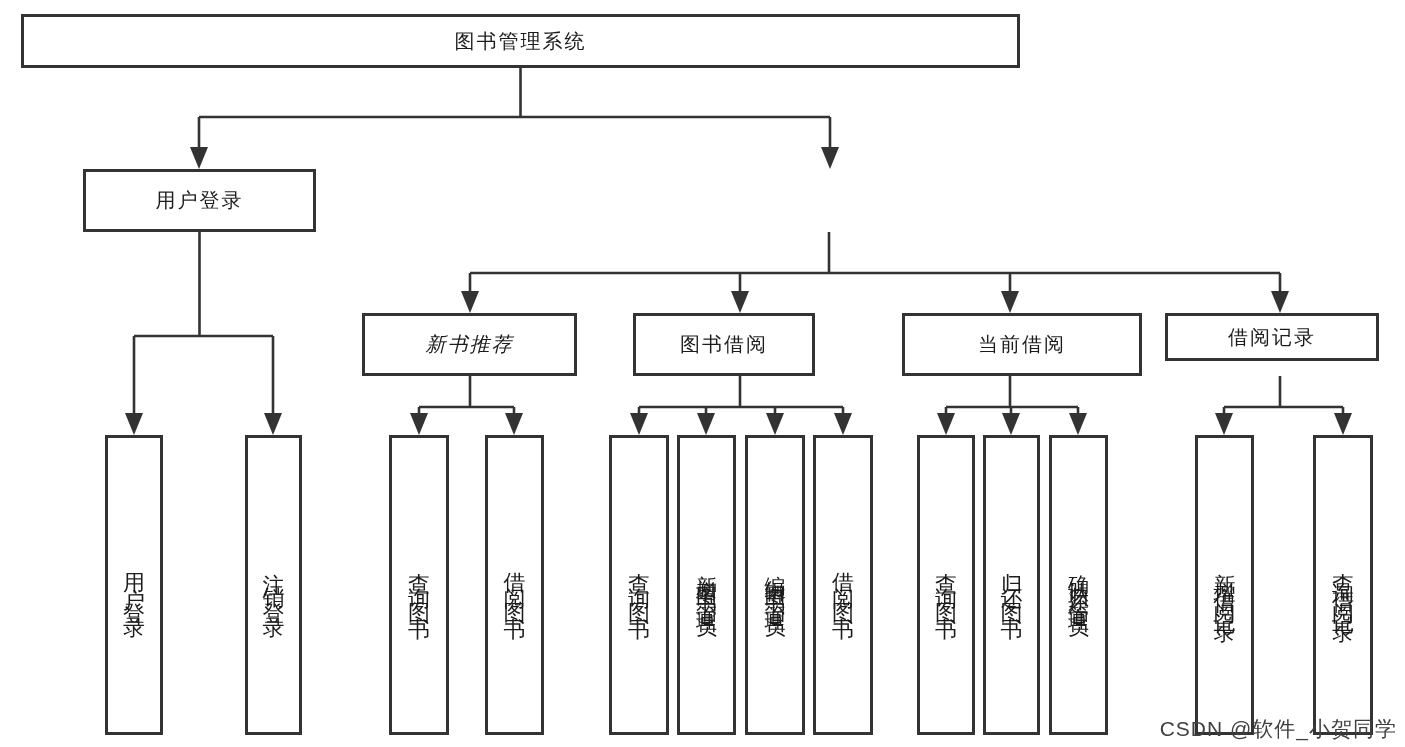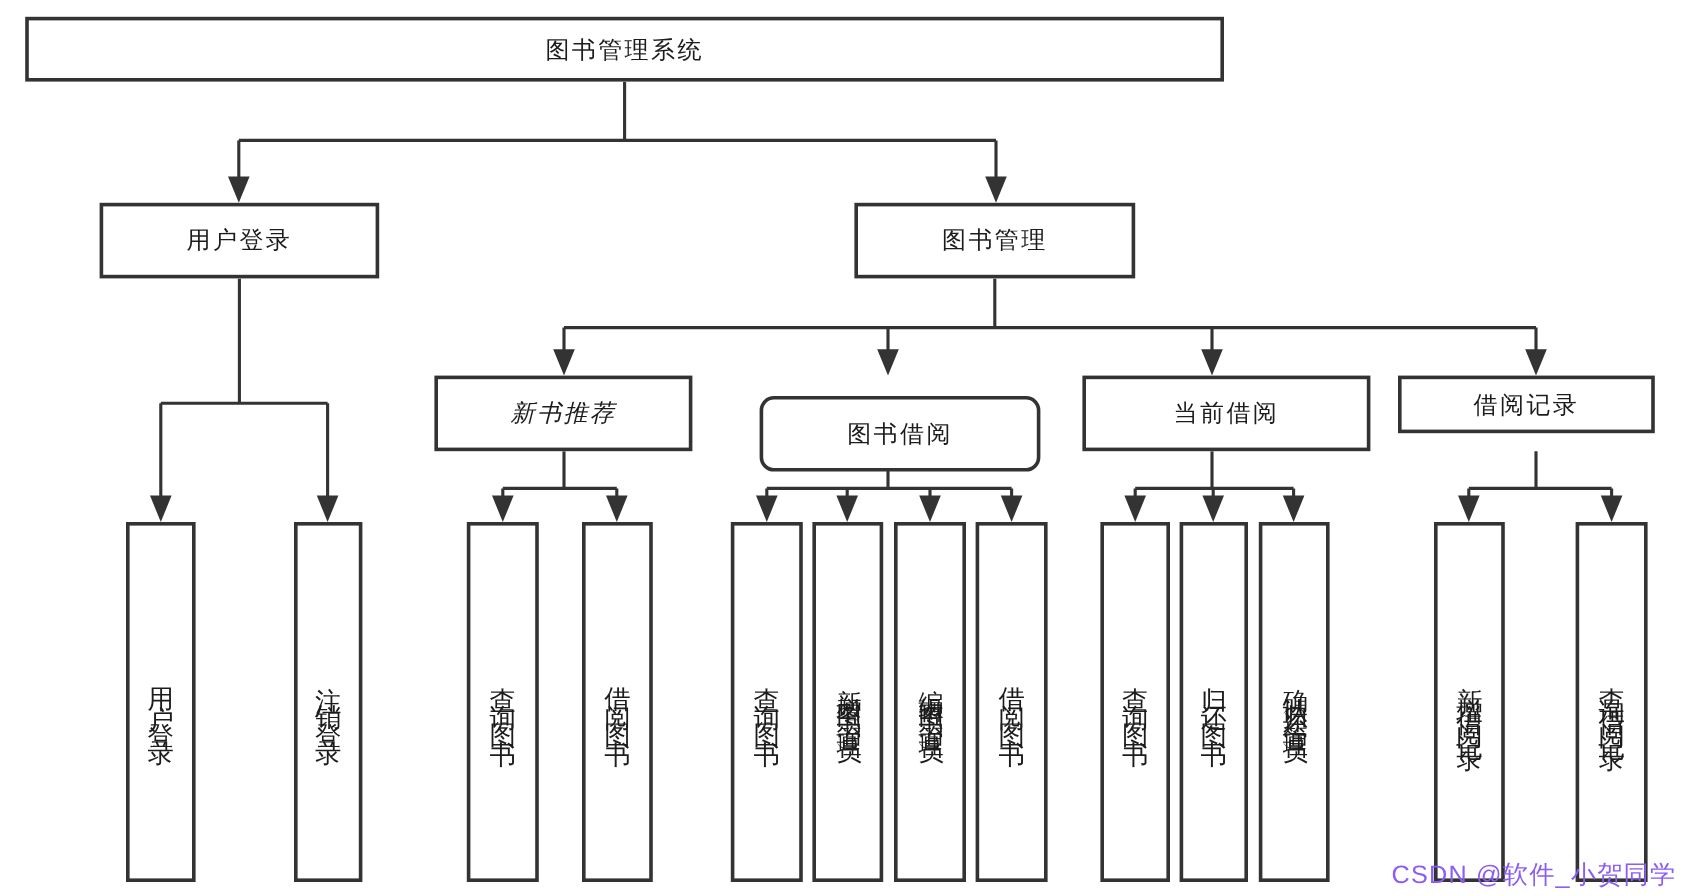--- a/index.html
+++ b/index.html
@@ -32,21 +32,21 @@
     white-space:nowrap;
     color:#1c1c1c;
   }
   .sp-wide{font-size:22px;letter-spacing:15px;}
   .sp-mid{font-size:22px;letter-spacing:10px;}
   .sp-tight{font-size:21px;letter-spacing:6px;}
   .watermark{
     position:absolute;
     right:8px;bottom:4px;
     font-size:21px;
-    color:#8b5cf6;
+    color:#404040;
     letter-spacing:1px;
     z-index:3;
     white-space:nowrap;
   }
 </style>
 </head>
 <body>
 
 <div class="canvas">
 
@@ -90,28 +90,25 @@
     </g>
   </svg>
 
   <div class="box" style="left:21px;top:14px;width:999px;height:54px;">
     <span class="hlabel">图书管理系统</span>
   </div>
 
   <div class="box" style="left:83px;top:169px;width:233px;height:63px;">
     <span class="hlabel">用户登录</span>
   </div>
-  <div class="box" style="left:712px;top:169px;width:234px;height:63px;">
-    <span class="hlabel">图书管理</span>
-  </div>
 
   <div class="box" style="left:362px;top:313px;width:215px;height:63px;font-style:italic;">
     <span class="hlabel">新书推荐</span>
   </div>
-  <div class="box" style="left:633px;top:330px;width:234px;height:63px;border-radius:12px;">
+  <div class="box" style="left:633px;top:313px;width:182px;height:63px;">
     <span class="hlabel">图书借阅</span>
   </div>
   <div class="box" style="left:902px;top:313px;width:240px;height:63px;">
     <span class="hlabel">当前借阅</span>
   </div>
   <div class="box" style="left:1165px;top:313px;width:214px;height:48px;">
     <span class="hlabel">借阅记录</span>
   </div>
 
   <div class="box leaf" style="left:105px;width:58px;">

